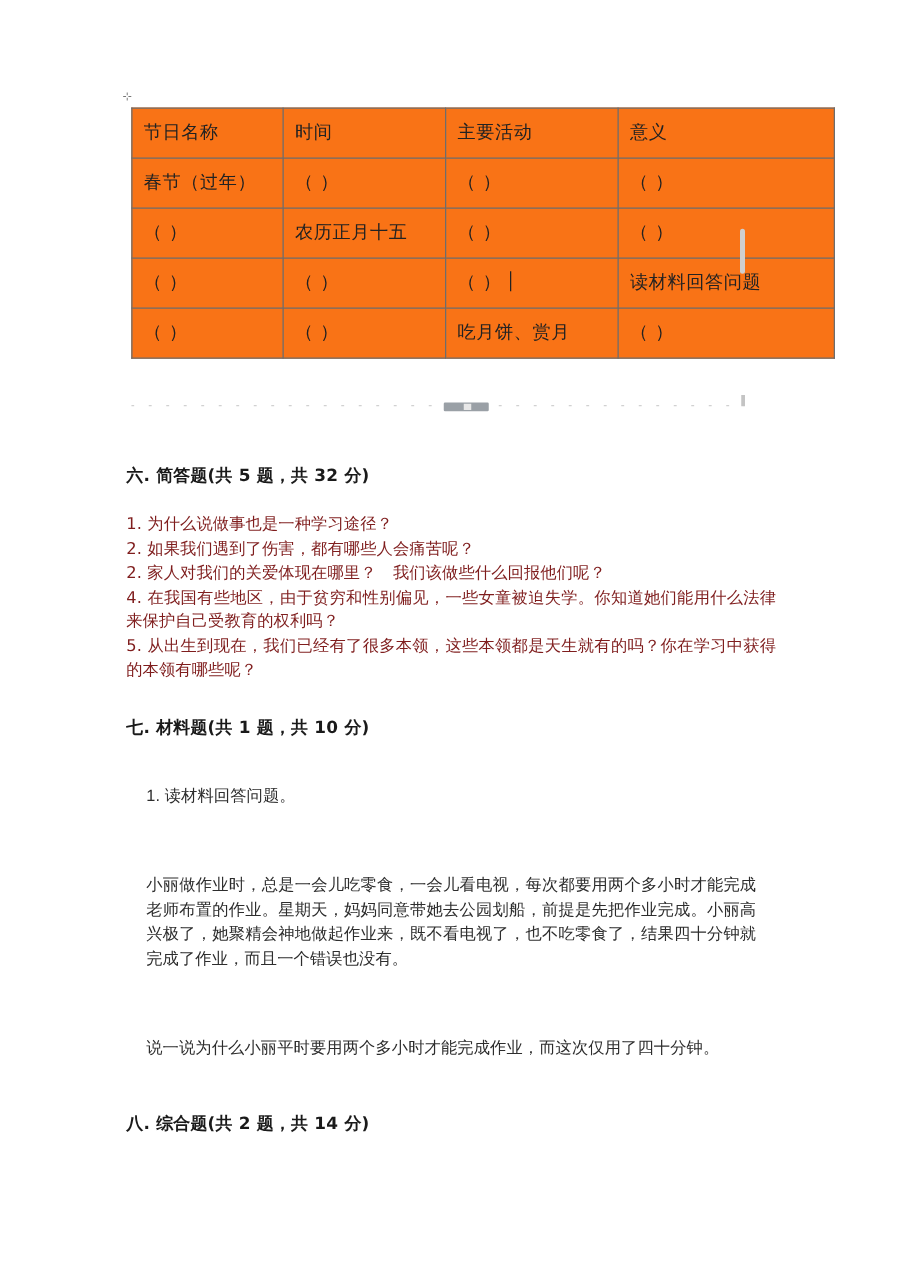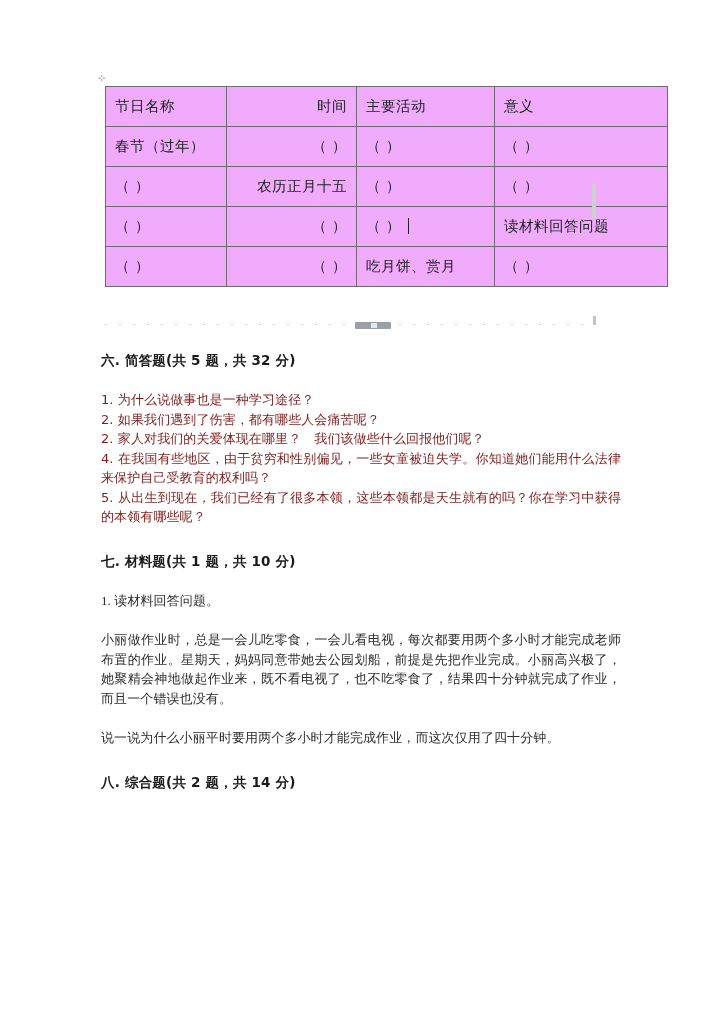--- a/index.html
+++ b/index.html
@@ -42,39 +42,39 @@
     font-size: 9px;
     line-height: 8px;
     font-family: "DejaVu Sans", sans-serif;
     user-select: none;
   }
 
   table.festival-table {
     border-collapse: collapse;
     width: 486px;
     table-layout: fixed;
-    background: #f0abfc;
+    background: #f97316;
   }
 
   table.festival-table td {
     border: 1px solid #6d6d6d;
     height: 39px;
     padding: 0 9px;
     font-size: 14.5px;
     font-family: "DejaVu Sans", "Liberation Sans", sans-serif;
     color: #222;
     vertical-align: middle;
     line-height: 1.2;
     letter-spacing: 0.5px;
     white-space: nowrap;
     overflow: hidden;
   }
 
   .col-1 { width: 102px; }
-  .col-2 { width: 111px; text-align: right; }
+  .col-2 { width: 111px; }
   .col-3 { width: 119px; margin-left: 46px; }
   .col-4 { width: 154px; }
 
   .cell-caret {
     display: inline-block;
     width: 1px;
     height: 16px;
     background: #222;
     vertical-align: -3px;
     margin-left: 7px;
@@ -133,39 +133,39 @@
     top: 316px;
     width: 3px;
     height: 9px;
     background: #c4c4c4;
   }
 
   
   .content {
     position: absolute;
     left: 101px;
-    top: 352px;
+    top: 372px;
     width: 520px;
   }
 
   .section-heading {
     font-family: "DejaVu Sans", "Liberation Sans", sans-serif;
     font-weight: bold;
     font-size: 13.5px;
     color: #1a1a1a;
     letter-spacing: 0.2px;
     margin: 0;
   }
 
   .para {
-    font-family: Liberation Serif, serif;
+    font-family: Liberation Sans, sans-serif;
     font-size: 13px;
     line-height: 19.5px;
     color: #2d2d2d;
-    margin: 0;
+    margin: 16px;
     letter-spacing: 0.1px;
     text-align: justify;
   }
 
   .q-list {
     margin: 0;
     padding: 0;
     list-style: none;
   }
   .q-list li {

